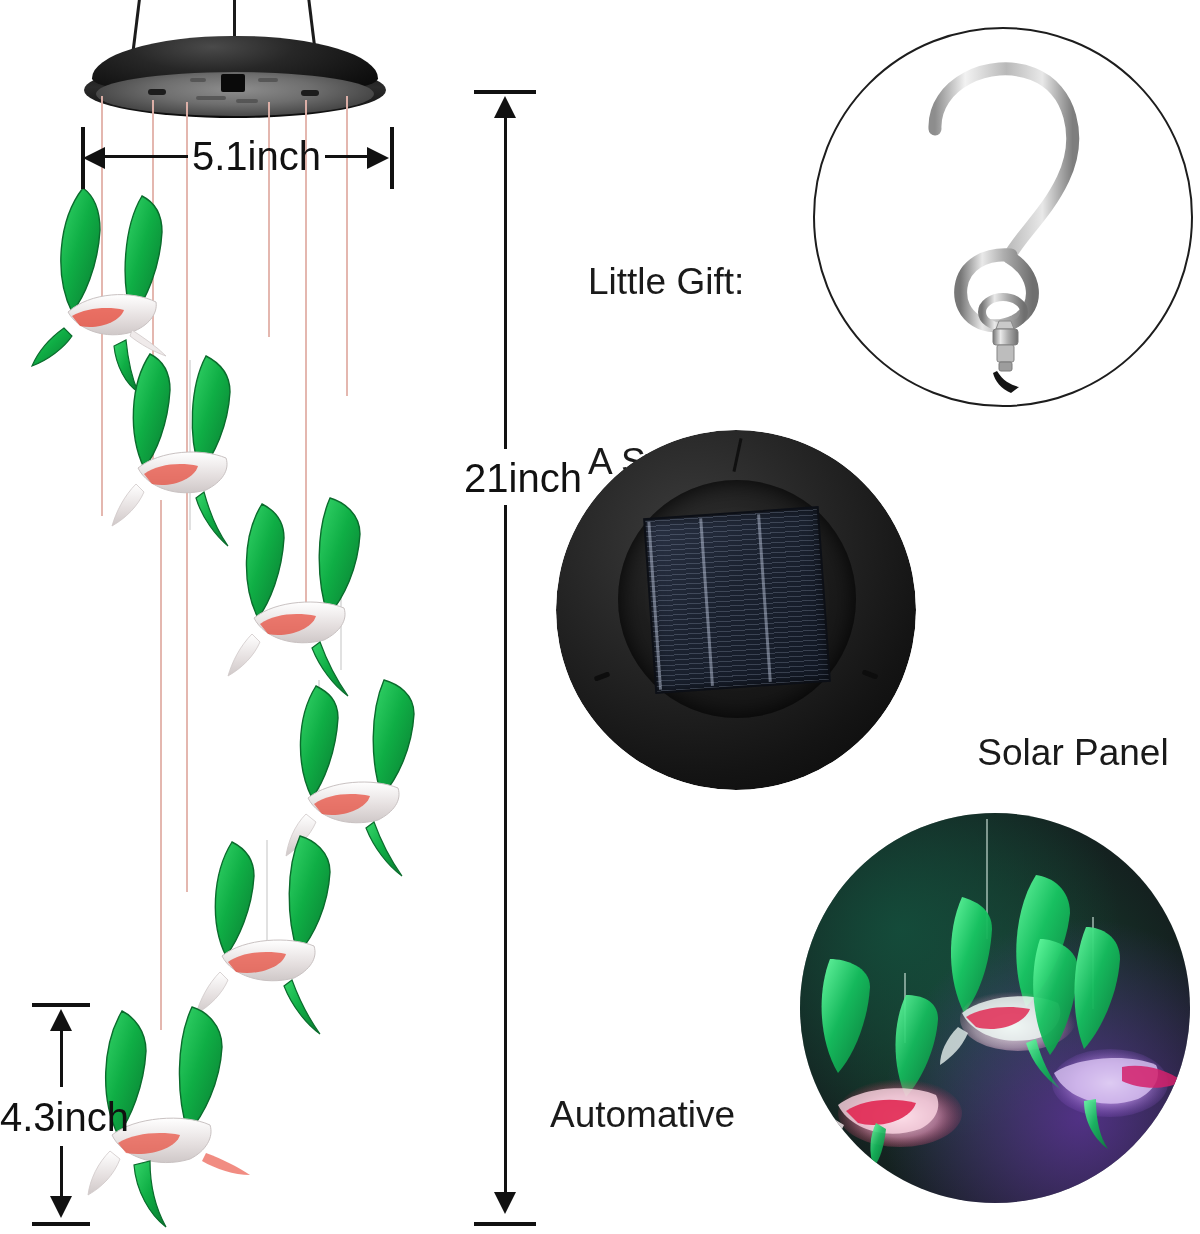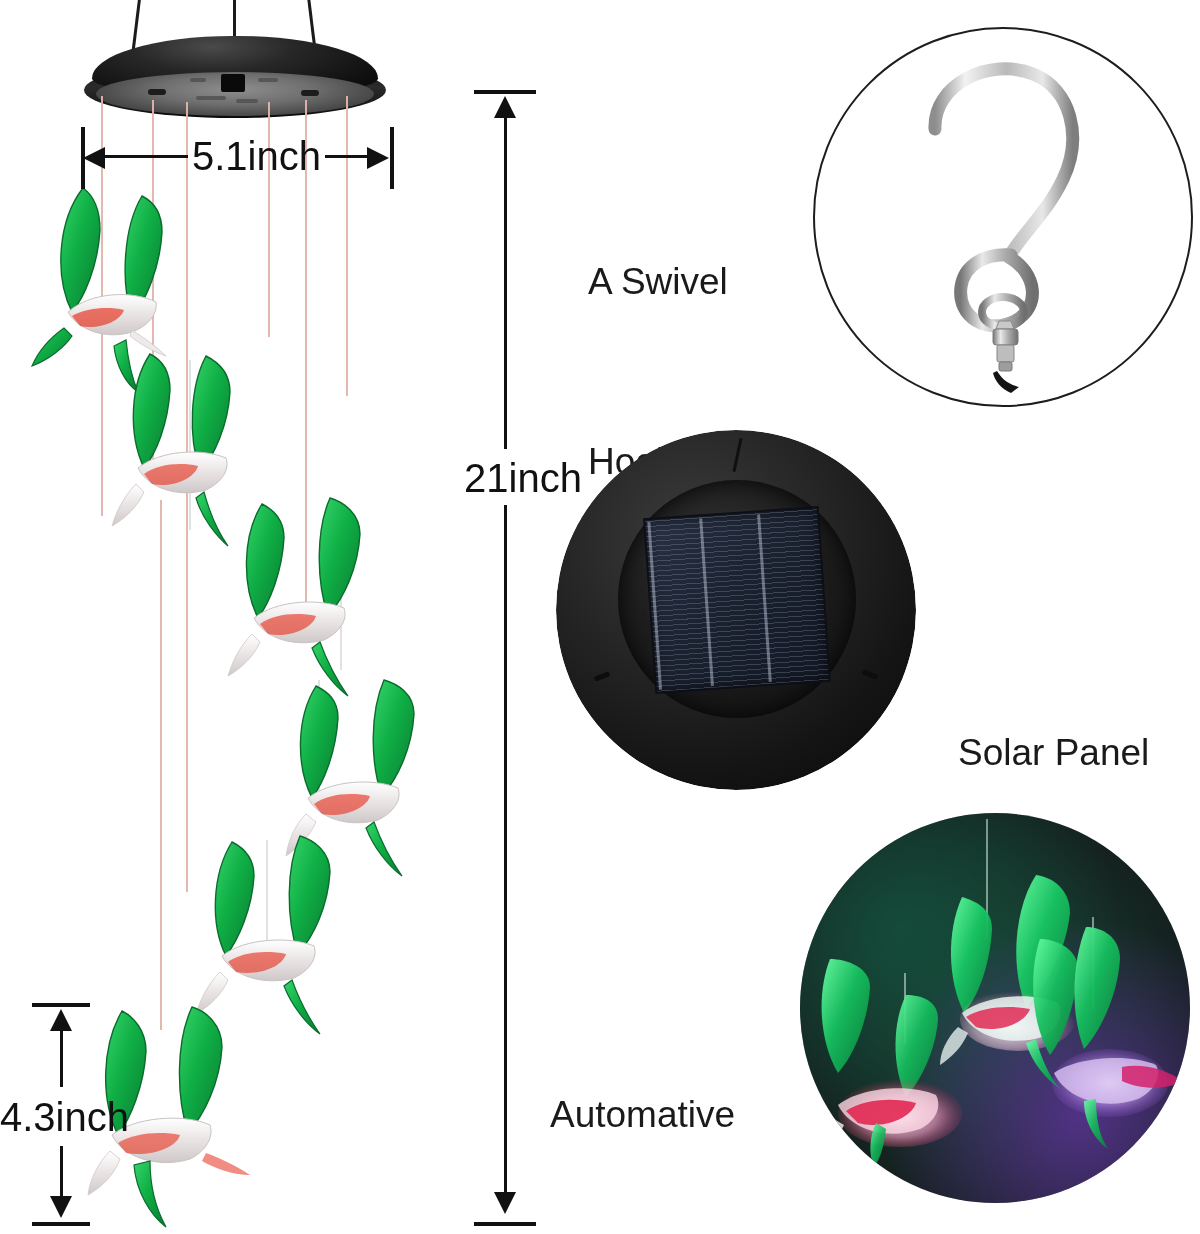--- a/index.html
+++ b/index.html
@@ -413,20 +413,21 @@
     <div class="tick-h" style="left:32px; top:1003px; width:58px;"></div>
     <div class="arrow arrow-up" style="left:50px; top:1009px;"></div>
     <div class="line-v" style="left:60px; top:1027px; height:60px;"></div>
     <div class="line-v" style="left:60px; top:1146px; height:52px;"></div>
     <div class="arrow arrow-down" style="left:50px; top:1196px;"></div>
     <div class="tick-h" style="left:32px; top:1222px; width:58px;"></div>
     <div class="dim-label" style="left:0px; top:1095px;">4.3inch</div>
   </div>
 
   <div class="label" style="left:588px; top:132px; width:240px;">
+    <div>Little Gift:</div>
     <div>A Swivel</div>
     <div>Hook</div>
   </div>
 
   <div class="circle-outline" style="left:813px; top:27px; width:380px; height:380px;">
     <svg class="hook-stage" viewBox="0 0 380 380" width="380" height="380">
       <defs>
         <linearGradient id="steel" x1="0" y1="0" x2="1" y2="0">
           <stop offset="0%" stop-color="#8d8d8d"></stop>
           <stop offset="22%" stop-color="#f2f2f2"></stop>
@@ -464,21 +465,21 @@
     <div class="disk-notch" style="left:38px; top:244px; width:16px; height:5px; transform:rotate(-20deg);"></div>
     <div class="disk-notch" style="left:306px; top:242px; width:16px; height:5px; transform:rotate(20deg);"></div>
     <div class="panel" style="left:93px; top:82px; width:172px; height:172px; transform: rotate(-4deg);">
       <div class="panel-cells"></div>
       <div class="panel-bus" style="left:54px; top:2px; width:3px; height:168px;"></div>
       <div class="panel-bus" style="left:112px; top:2px; width:3px; height:168px;"></div>
       <div class="panel-bus" style="left:2px; top:2px; width:3px; height:168px;"></div>
     </div>
   </div>
 
-  <div class="label" style="left:958px; top:603px; width:230px;">
+  <div class="label" style="left:958px; top:603px; width:230px;text-align:center;">
     <div>Solar Panel</div>
   </div>
 
   <div class="label" style="left:550px; top:965px; width:260px;">
     <div>Automative</div>
     
     
     
   </div>
 

